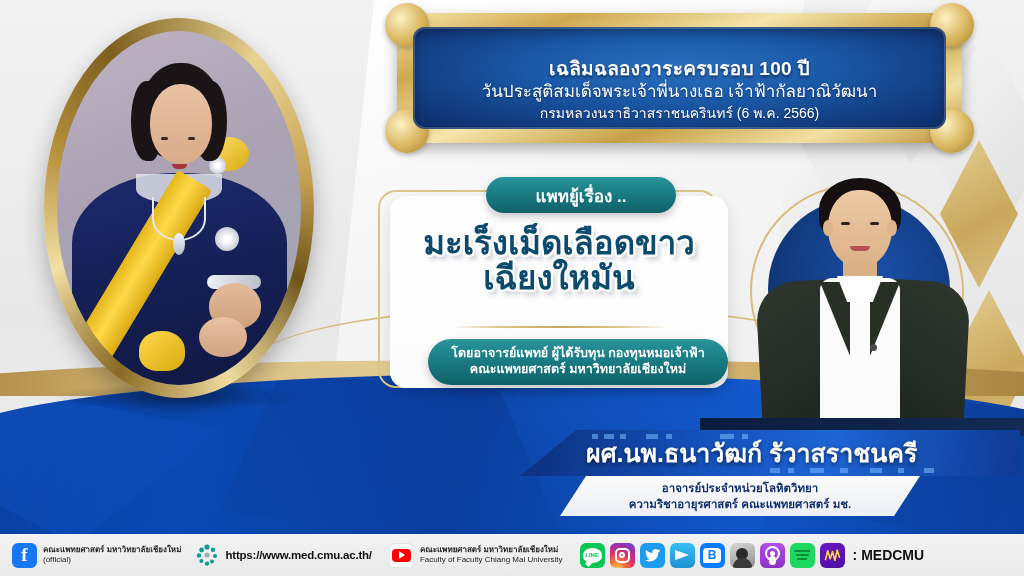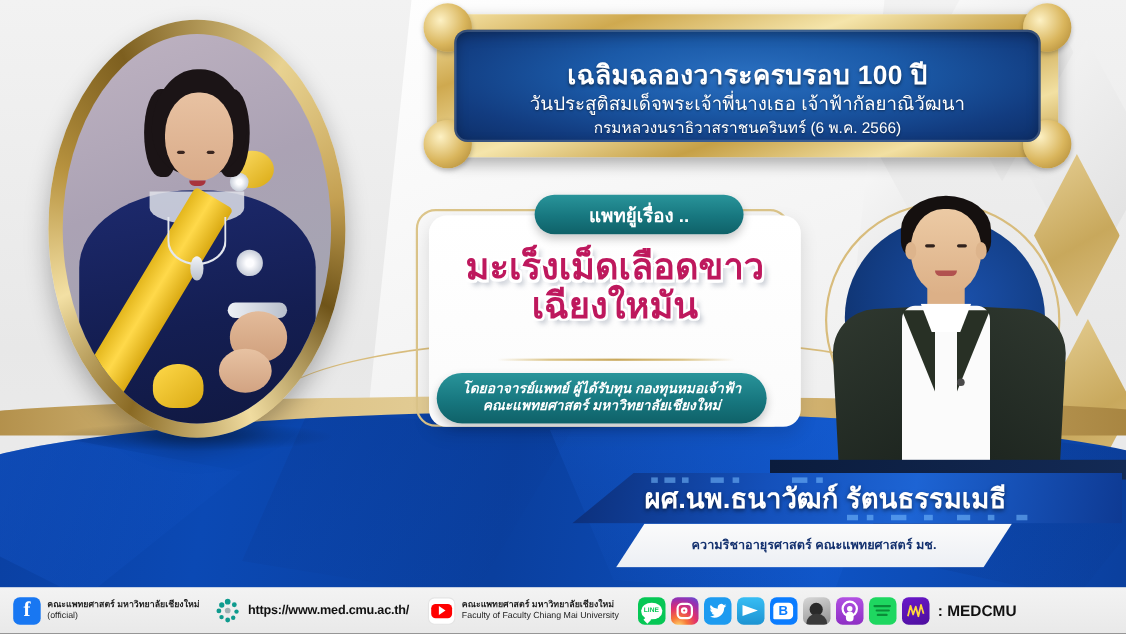--- a/index.html
+++ b/index.html
@@ -107,21 +107,21 @@
   }
   .pc-tl{left:-12px;top:-10px;} .pc-tr{right:-12px;top:-10px;}
   .pc-bl{left:-12px;bottom:-10px;} .pc-br{right:-12px;bottom:-10px;}
   .plaque-blue{
     position:absolute;left:16px;top:14px;right:16px;bottom:14px;border-radius:12px;
     background:radial-gradient(ellipse at 50% 40%,#2a6fc0 0%,#1b5aa8 38%,#123c80 75%,#0d2e67 100%);
     box-shadow:inset 0 0 0 2px rgba(255,255,255,.18), inset 0 4px 12px rgba(0,0,0,.35);
     display:flex;flex-direction:column;align-items:center;justify-content:center;
     color:#fff;text-align:center;padding:4px 10px 7px;
   }
-  .plaque-l1{font-size:24px;font-weight:bold;letter-spacing:.3px;line-height:1.18;
+  .plaque-l1{font-size:19px;font-weight:bold;letter-spacing:.3px;line-height:1.18;
     text-shadow:0 2px 3px rgba(0,0,0,.5);margin-top:28px;}
   .plaque-l2{font-size:17px;line-height:1.35;text-shadow:0 1px 2px rgba(0,0,0,.45);}
   .plaque-l3{font-size:14px;line-height:1.35;text-shadow:0 1px 2px rgba(0,0,0,.45);}
 
   
   .card-outline{
     position:absolute;left:378px;top:190px;width:340px;height:198px;
     border:2px solid #dcc58a;border-radius:18px;
   }
   .card{
@@ -129,25 +129,25 @@
     background:linear-gradient(180deg,#ffffff 0%,#fbfbfb 100%);
     border-radius:16px;box-shadow:0 6px 16px rgba(0,0,0,.12);
   }
   .pill{
     position:absolute;border-radius:999px;color:#fff;text-align:center;
     background:linear-gradient(180deg,#29949a 0%,#17777f 55%,#0f6168 100%);
     box-shadow:0 4px 9px rgba(0,0,0,.22);
     display:flex;align-items:center;justify-content:center;
   }
   .pill-top{left:486px;top:177px;width:190px;height:36px;font-size:17px;font-weight:bold;}
-  .pill-bottom{left:397px;top:339px;width:300px;height:46px;flex-direction:column;line-height:1.25;
-    font-size:12.5px;font-style:italic;font-weight:bold;}
+  .pill-bottom{left:428px;top:339px;width:300px;height:46px;flex-direction:column;line-height:1.25;
+    font-size:12.5px;font-weight:bold;}
   .headline{
     position:absolute;left:392px;top:226px;width:334px;text-align:center;
-    font-size:33px;font-weight:bold;line-height:1.06;color:#be185d;
+    font-size:33px;font-weight:bold;line-height:1.06;color:#0c4a6e;
     text-shadow:
       2px 0 0 #ffffff,-2px 0 0 #ffffff,0 2px 0 #ffffff,0 -2px 0 #ffffff,
       2px 2px 0 #ffffff,-2px 2px 0 #ffffff,2px -2px 0 #ffffff,-2px -2px 0 #ffffff,
       4px 5px 5px rgba(120,130,150,.45);
   }
   .card-divider{
     position:absolute;left:452px;top:326px;width:216px;height:2px;
     background:linear-gradient(90deg,rgba(220,197,138,0),#dcc58a 22%,#c9a85c 50%,#dcc58a 78%,rgba(220,197,138,0));
   }
 
@@ -362,23 +362,24 @@
     <div class="px" style="left:146px;top:4px;width:6px;height:5px;"></div>
     <div class="px" style="left:200px;top:4px;width:14px;height:5px;"></div>
     <div class="px" style="left:222px;top:4px;width:6px;height:5px;"></div>
     <div class="px" style="left:250px;top:38px;width:10px;height:5px;"></div>
     <div class="px" style="left:268px;top:38px;width:6px;height:5px;"></div>
     <div class="px" style="left:290px;top:38px;width:14px;height:5px;"></div>
     <div class="px" style="left:320px;top:38px;width:8px;height:5px;"></div>
     <div class="px" style="left:350px;top:38px;width:12px;height:5px;"></div>
     <div class="px" style="left:378px;top:38px;width:6px;height:5px;"></div>
     <div class="px" style="left:404px;top:38px;width:10px;height:5px;"></div>
-    <div class="name-text">ผศ.นพ.ธนาวัฒก์ รัตนธรรมเมธี</div>
+    <div class="name-text">ผศ.นพ.ธนาวัฒก์ รัวาสราชนครี</div>
   </div>
   <div class="name-sub">
+    <div>อาจารย์ประจำหน่วยโลหิตวิทยา</div>
     <div>ความริชาอายุรศาสตร์ คณะแพทยศาสตร์ มช.</div>
   </div>
 
   <div class="footer">
 
     <div class="f-item">
       <div class="ico ico-fb">f</div>
       <div class="f-txt">
         <div>คณะแพทยศาสตร์ มหาวิทยาลัยเชียงใหม่</div>
         <div class="t2">(official)</div>

